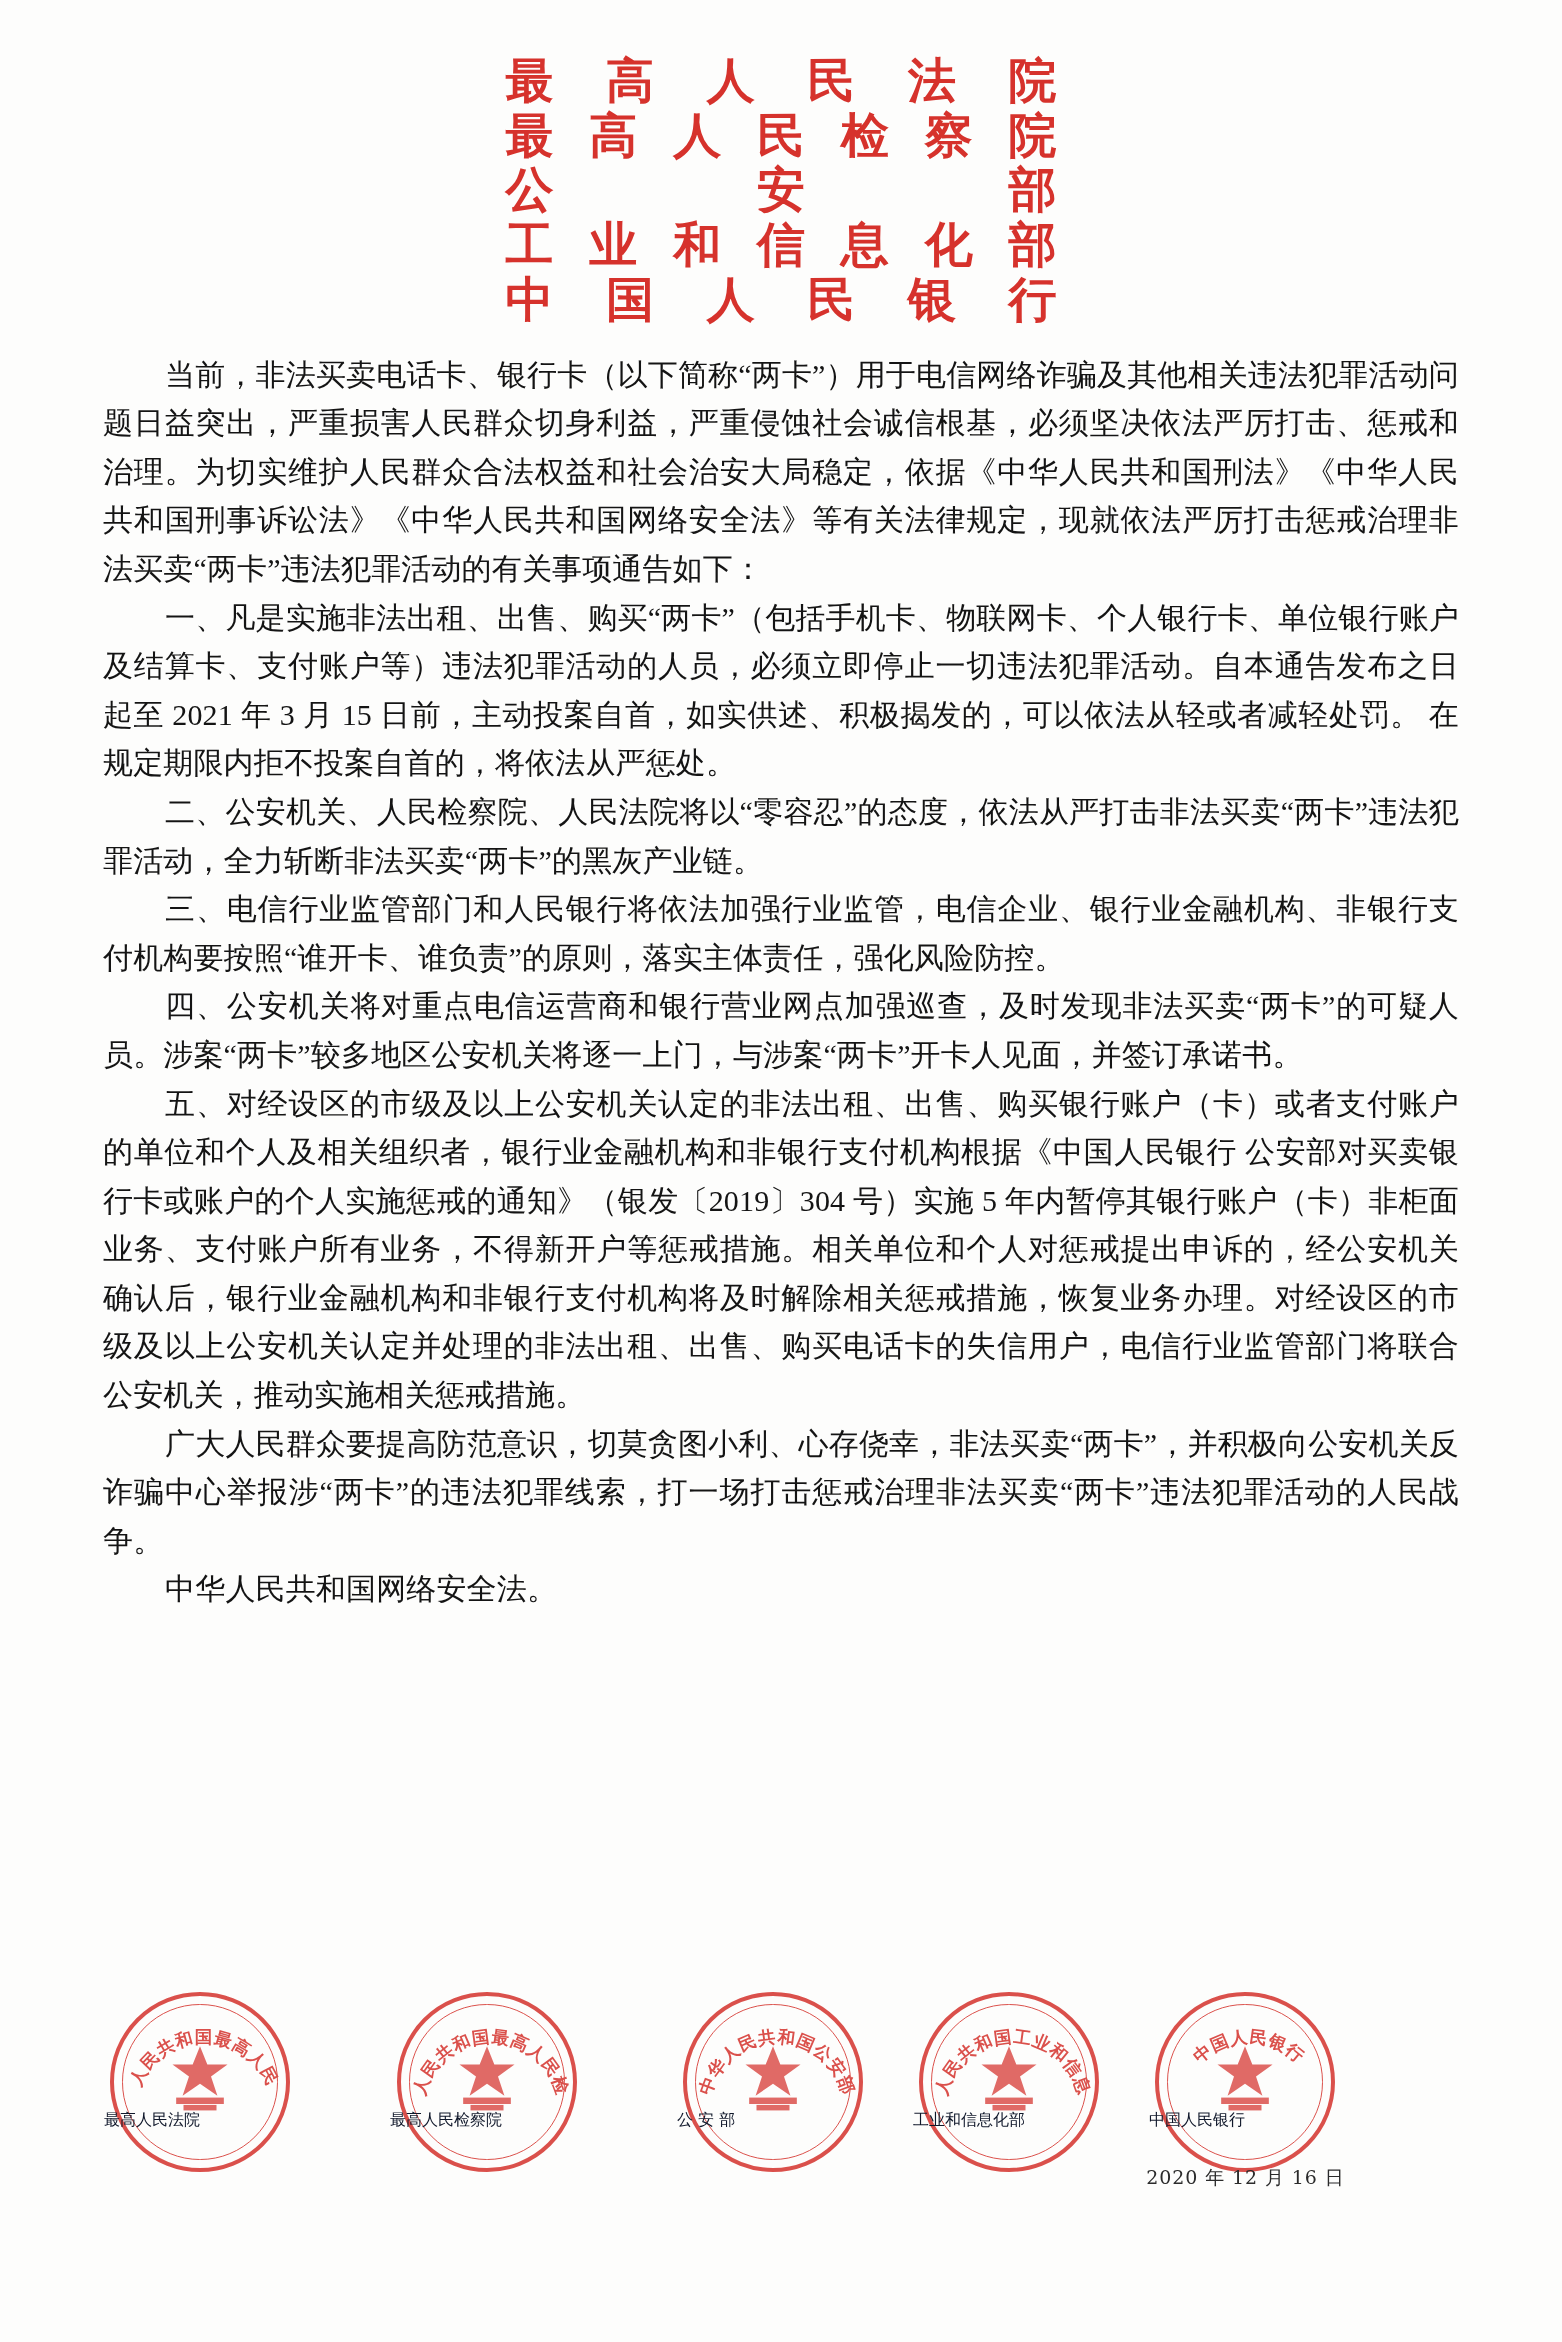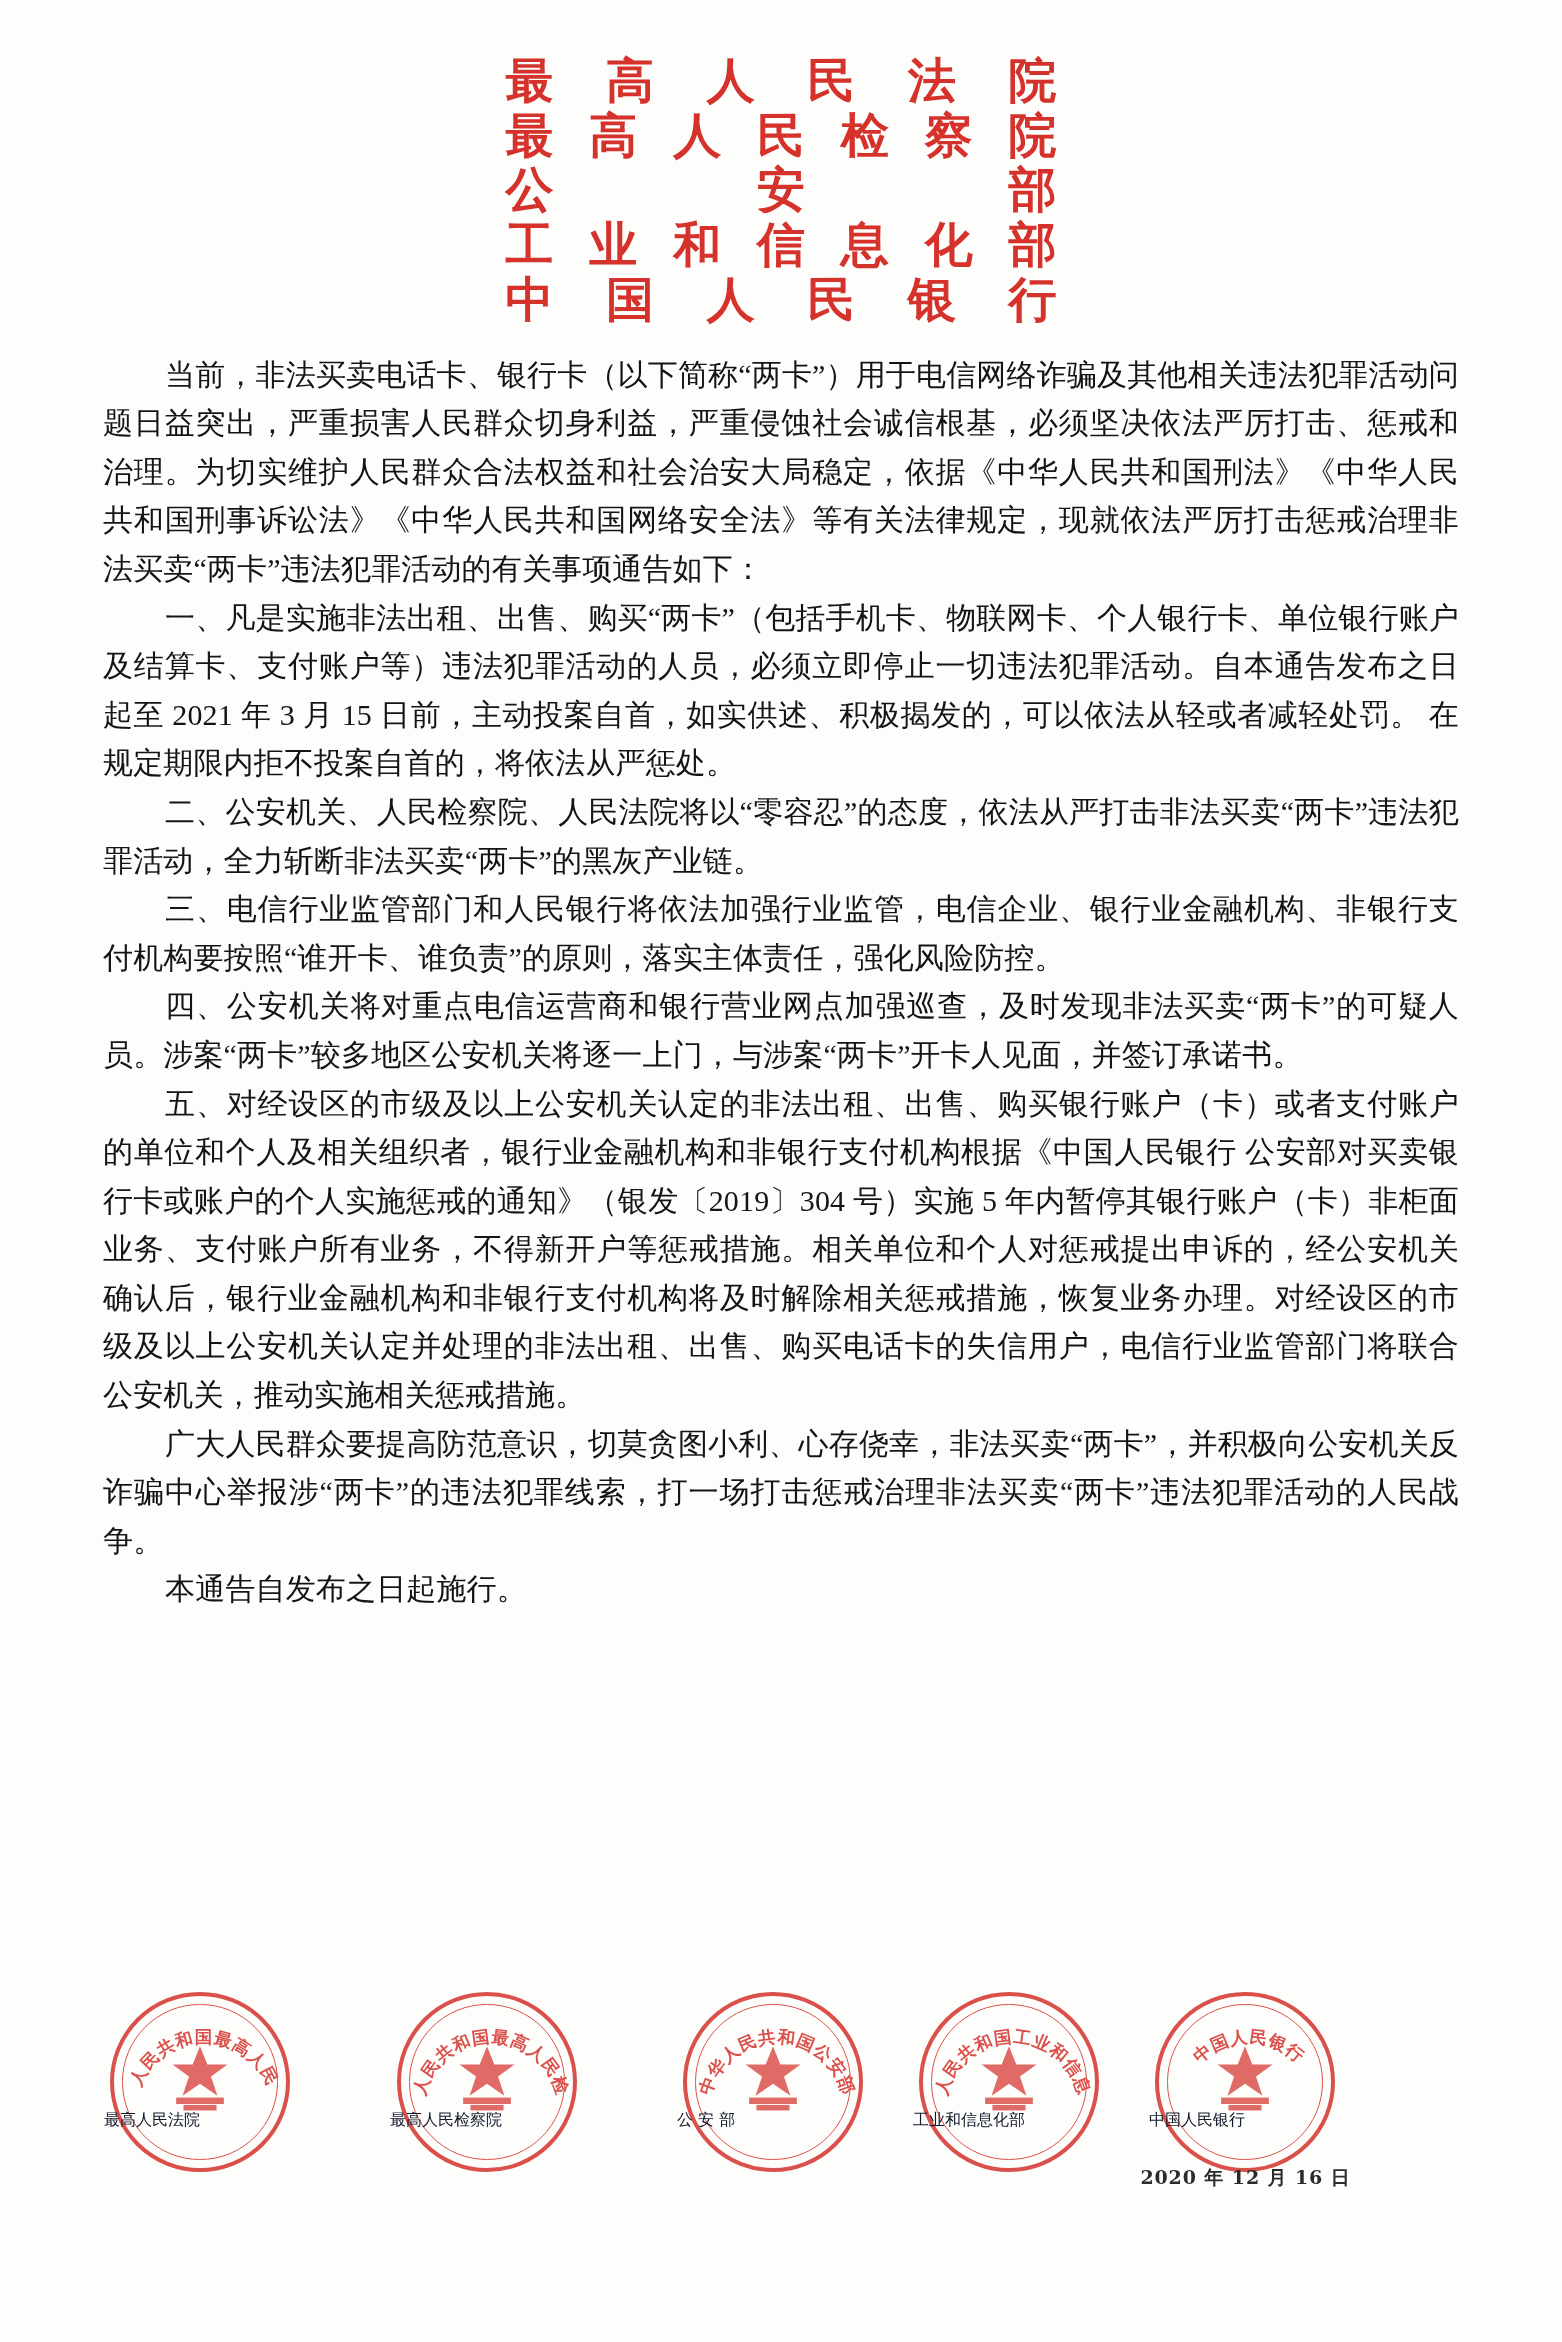--- a/index.html
+++ b/index.html
@@ -139,21 +139,20 @@
   .seal-date {
     position: absolute;
     top: 173px;
     width: 211px;
     text-align: center;
     font-size: 19px;
     color: #2b2b2b;
     font-family: "DejaVu Serif", serif;
     letter-spacing: 0.9px;
     white-space: nowrap;
-    font-weight: bold;
   }
 </style>
 </head>
 <body>
 
 <div class="page">
 
   <div class="masthead">
     <div class="masthead-line spread">
       <span>最</span>
@@ -198,21 +197,21 @@
 
 
   <div class="body-text">
     <p>当前，非法买卖电话卡、银行卡（以下简称“两卡”）用于电信网络诈骗及其他相关违法犯罪活动问题日益突出，严重损害人民群众切身利益，严重侵蚀社会诚信根基，必须坚决依法严厉打击、惩戒和治理。为切实维护人民群众合法权益和社会治安大局稳定，依据《中华人民共和国刑法》《中华人民共和国刑事诉讼法》《中华人民共和国网络安全法》等有关法律规定，现就依法严厉打击惩戒治理非法买卖“两卡”违法犯罪活动的有关事项通告如下：</p>
     <p>一、凡是实施非法出租、出售、购买“两卡”（包括手机卡、物联网卡、个人银行卡、单位银行账户及结算卡、支付账户等）违法犯罪活动的人员，必须立即停止一切违法犯罪活动。自本通告发布之日起至 2021 年 3 月 15 日前，主动投案自首，如实供述、积极揭发的，可以依法从轻或者减轻处罚。 在规定期限内拒不投案自首的，将依法从严惩处。</p>
     <p>二、公安机关、人民检察院、人民法院将以“零容忍”的态度，依法从严打击非法买卖“两卡”违法犯罪活动，全力斩断非法买卖“两卡”的黑灰产业链。</p>
     <p>三、电信行业监管部门和人民银行将依法加强行业监管，电信企业、银行业金融机构、非银行支付机构要按照“谁开卡、谁负责”的原则，落实主体责任，强化风险防控。</p>
     <p>四、公安机关将对重点电信运营商和银行营业网点加强巡查，及时发现非法买卖“两卡”的可疑人员。涉案“两卡”较多地区公安机关将逐一上门，与涉案“两卡”开卡人见面，并签订承诺书。</p>
     <p>五、对经设区的市级及以上公安机关认定的非法出租、出售、购买银行账户（卡）或者支付账户的单位和个人及相关组织者，银行业金融机构和非银行支付机构根据《中国人民银行 公安部对买卖银行卡或账户的个人实施惩戒的通知》（银发〔2019〕304 号）实施 5 年内暂停其银行账户（卡）非柜面业务、支付账户所有业务，不得新开户等惩戒措施。相关单位和个人对惩戒提出申诉的，经公安机关确认后，银行业金融机构和非银行支付机构将及时解除相关惩戒措施，恢复业务办理。对经设区的市级及以上公安机关认定并处理的非法出租、出售、购买电话卡的失信用户，电信行业监管部门将联合公安机关，推动实施相关惩戒措施。</p>
     <p>广大人民群众要提高防范意识，切莫贪图小利、心存侥幸，非法买卖“两卡”，并积极向公安机关反诈骗中心举报涉“两卡”的违法犯罪线索，打一场打击惩戒治理非法买卖“两卡”违法犯罪活动的人民战争。</p>
-    <p>本通告自发布之日起施行。</p>
+    <p>中华人民共和国网络安全法。</p>
   </div>
 
   <div class="seals">
 
     <div class="seal" style="left:110px; top:0;">
       <div class="ring"></div>
       <svg class="seal-arc" viewBox="0 0 196 196">
         <defs>
             <path id="arcA" d="M 26,108 A 74,74 0 0 1 170,108" fill="none"></path>
           </defs>

